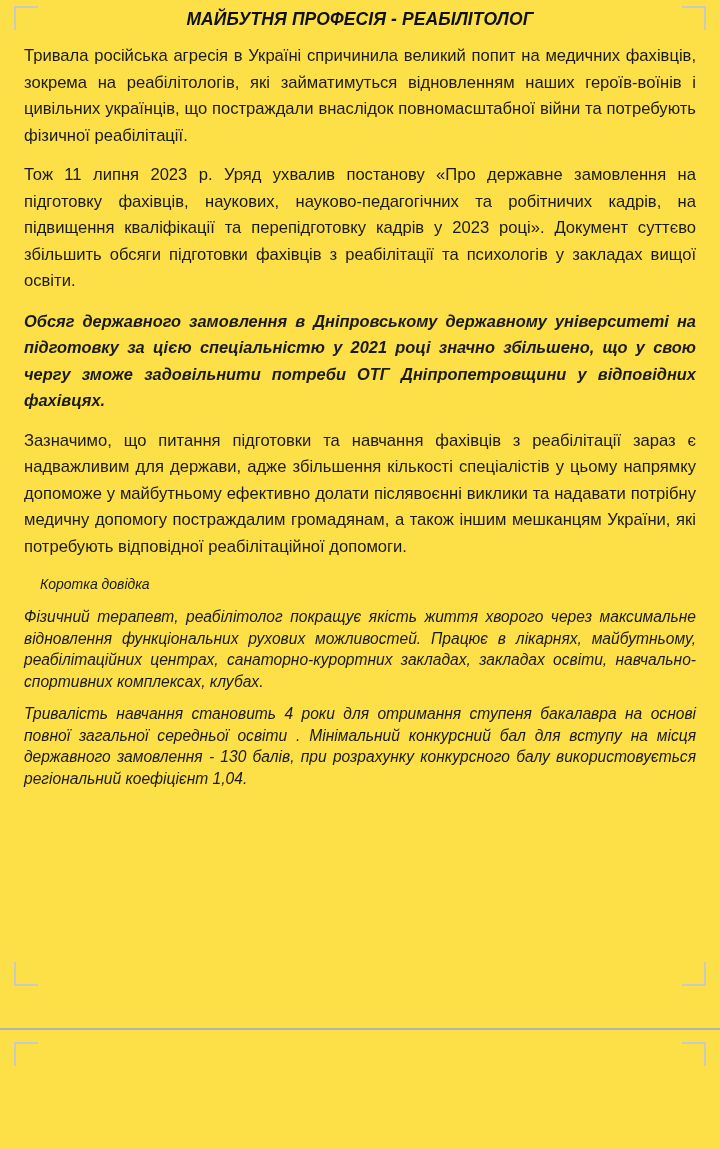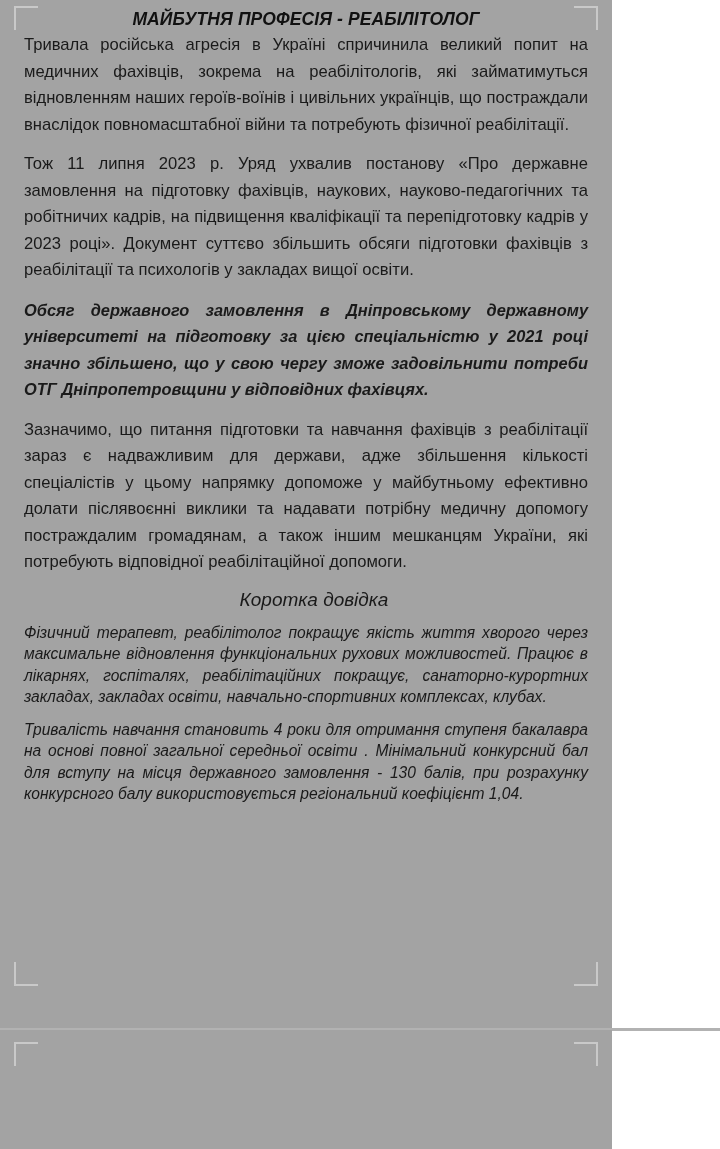--- a/index.html
+++ b/index.html
@@ -13,22 +13,22 @@
     height: 1149px;
     font-family: "Liberation Sans", "DejaVu Sans", sans-serif;
     color: #1a1a1a;
     overflow: hidden;
     position: relative;
   }
 
   
   .page {
     position: relative;
-    width: 612px;
-    background: #a3a3a3;
+    width: 720px;
+    background: #fde047;
   }
   #page-one { height: 1030px; }
   #page-two { height: 119px; }
 
   
   .page-separator {
     position: absolute;
     left: 0;
     top: 1028px;
     width: 720px;
@@ -79,37 +79,37 @@
     margin: 0 0 13px 0;
     font-size: 16.6px;
     line-height: 26.5px;
     text-align: justify;
     text-justify: inter-word;
     color: #1a1a1a;
     hyphens: none;
   }
   p.para:last-child { margin-bottom: 0; }
 
-  p.first { }
+  p.first { margin-top: 11px; }
 
   p.bold-italic {
     font-weight: bold;
     font-style: italic;
     font-size: 16.4px;
     line-height: 26.5px;
     margin-bottom: 14px;
   }
 
   
   p.note-head {
     font-style: italic;
-    font-size: 19px;
+    font-size: 14px;
     line-height: 22px;
     margin: 4px 0 11px 16px;
-    text-align: center;
+    text-align: left;
     font-stretch: condensed;
   }
   p.note {
     font-style: italic;
     font-size: 15.6px;
     line-height: 21.5px;
     margin: 0 0 11px 0;
     text-align: justify;
     font-stretch: condensed;
   }
@@ -147,21 +147,21 @@
     <p class="para">Тож 11 липня 2023 р. Уряд ухвалив постанову «Про державне замовлення на підготовку фахівців, наукових, науково-педагогічних та робітничих кадрів, на підвищення кваліфікації та перепідготовку кадрів у 2023 році». Документ суттєво збільшить обсяги підготовки фахівців з реабілітації та психологів у закладах вищої освіти.</p>
 
 
     <p class="para bold-italic">Обсяг державного замовлення в Дніпровському державному університеті на підготовку за цією спеціальністю у 2021 році значно збільшено, що у свою чергу зможе задовільнити потреби ОТГ Дніпропетровщини у відповідних фахівцях.</p>
 
     <p class="para">Зазначимо, що питання підготовки та навчання фахівців з реабілітації зараз є надважливим для держави, адже збільшення кількості спеціалістів у цьому напрямку допоможе у майбутньому ефективно долати післявоєнні виклики та надавати потрібну медичну допомогу постраждалим громадянам, а також іншим мешканцям України, які потребують відповідної реабілітаційної допомоги.</p>
 
     <p class="note-head">Коротка довідка</p>
 
 
-    <p class="note">Фізичний терапевт, реабілітолог покращує якість життя хворого через максимальне відновлення функціональних рухових можливостей. Працює в лікарнях, госпіталях, реабілітаційних покращує, санаторно-курортних закладах, закладах освіти, навчально-спортивних комплексах, клубах.</p>
+    <p class="note">Фізичний терапевт, реабілітолог покращує якість життя хворого через максимальне відновлення функціональних рухових можливостей. Працює в лікарнях, майбутньому, реабілітаційних центрах, санаторно-курортних закладах, закладах освіти, навчально-спортивних комплексах, клубах.</p>
 
     <p class="note">Тривалість навчання становить 4 роки для отримання ступеня бакалавра на основі повної загальної середньої освіти . Мінімальний конкурсний бал для вступу на місця державного замовлення - 130 балів, при розрахунку конкурсного балу використовується регіональний коефіцієнт 1,04.</p>
 
 
   </div>
 
   <div class="page-separator"></div>
 </div>
 
 <div class="page" id="page-two">

